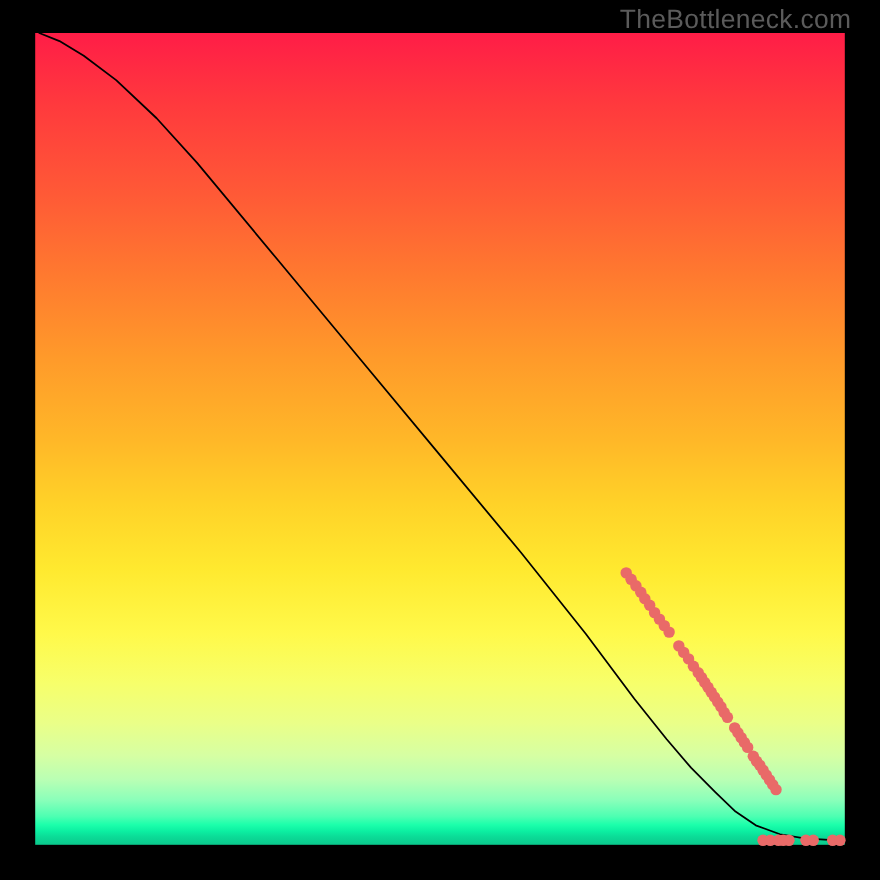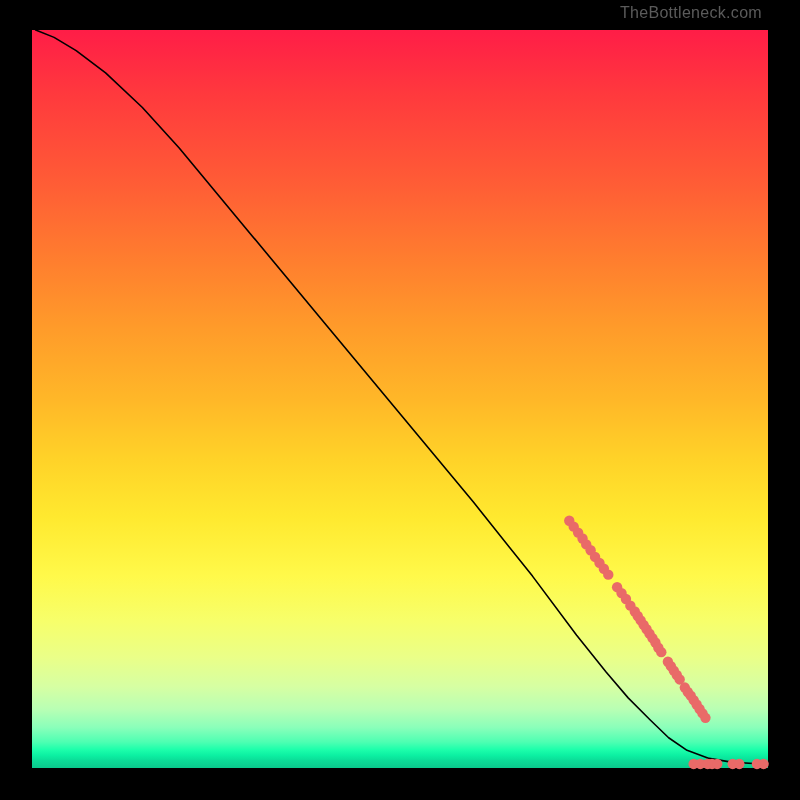--- a/index.html
+++ b/index.html
@@ -43,23 +43,23 @@
       #4dffb2 96.5%,
       #1dffab 97.5%,
       #0cf0a2 98.3%,
       #0bdc97 99%,
       #0ac98c 100%
     );
   }
   .watermark {
     position: absolute;
     top: 4px;
-    right: 38px;
+    right: 26px;
     color: #5b5b5b;
-    font-size: 16px;
+    font-size: 24px;
     letter-spacing: 0.3px;
     font-weight: 500;
     user-select: none;
   }
   svg.overlay {
     position: absolute;
     left: 32px;
     top: 30px;
     width: 736px;
     height: 738px;

